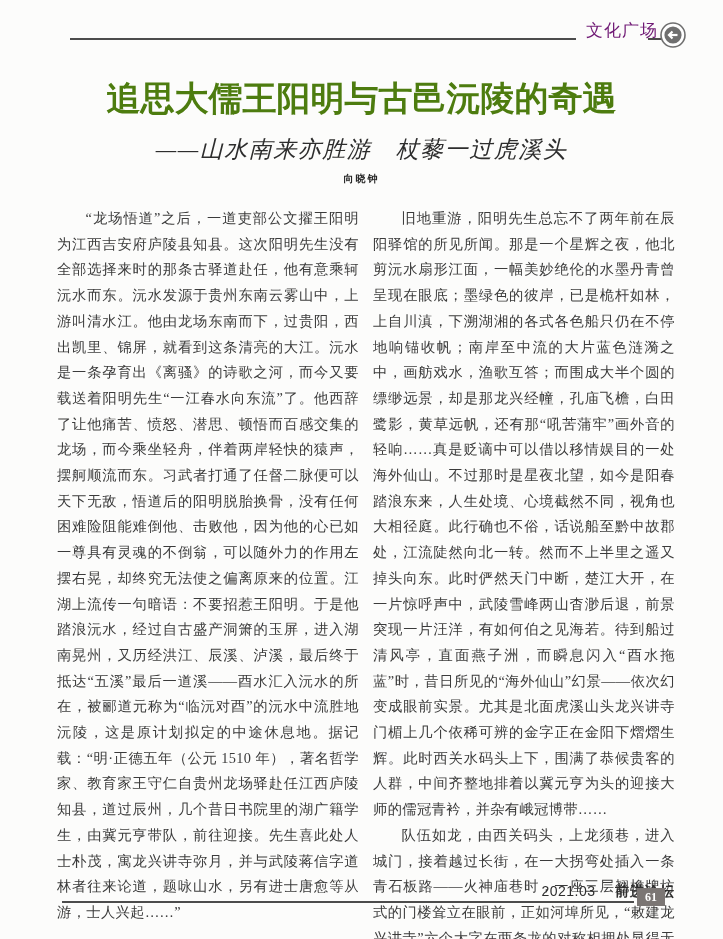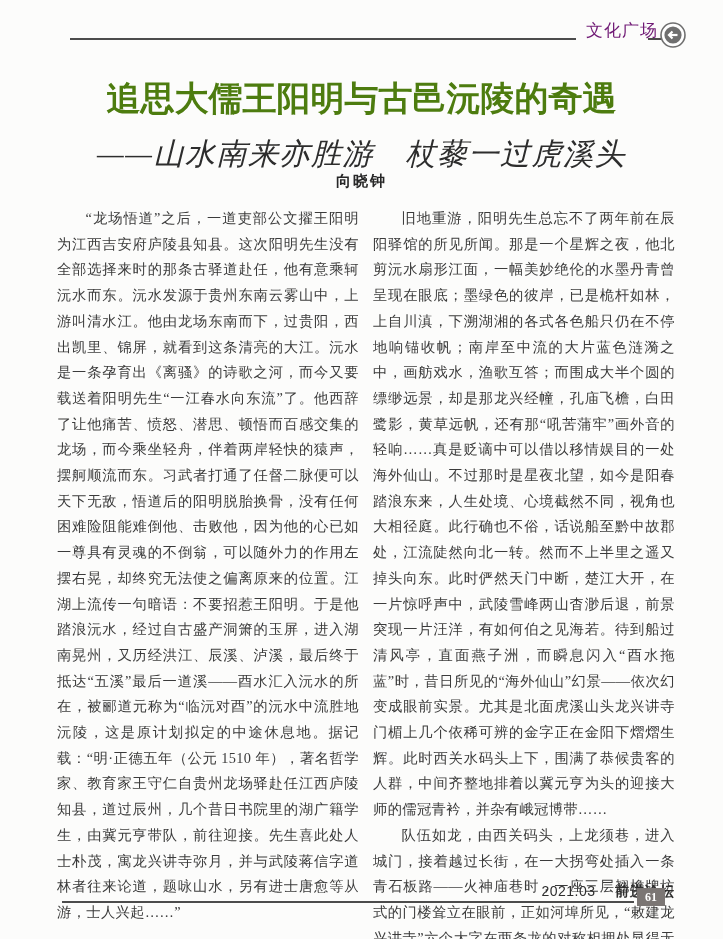--- a/index.html
+++ b/index.html
@@ -29,28 +29,28 @@
     text-align:center;
     font-family:"Liberation Sans", sans-serif;
     font-weight:bold;font-size:34px;letter-spacing:0px;
     color:#4d7c0f;
   }
   .subtitle{
     position:absolute;top:134px;left:0;width:100%;
     text-align:center;
     font-family:"Liberation Serif", serif;
     font-style:italic;
-    font-size:30px;letter-spacing:1.5px;
+    font-size:23px;letter-spacing:1.5px;
     color:#2d2d2d;
   }
   .author{
     position:absolute;top:172px;left:0;width:100%;
     text-align:center;
     font-family:"Liberation Sans", sans-serif;
-    font-weight:bold;font-size:15px;letter-spacing:2px;
+    font-weight:bold;font-size:10px;letter-spacing:2px;
     color:#272727;
   }
 
   
   .columns{
     position:absolute;top:206px;left:57px;width:618px;
     display:flex;gap:14px;
   }
   .column{width:302px;}
   .para{

